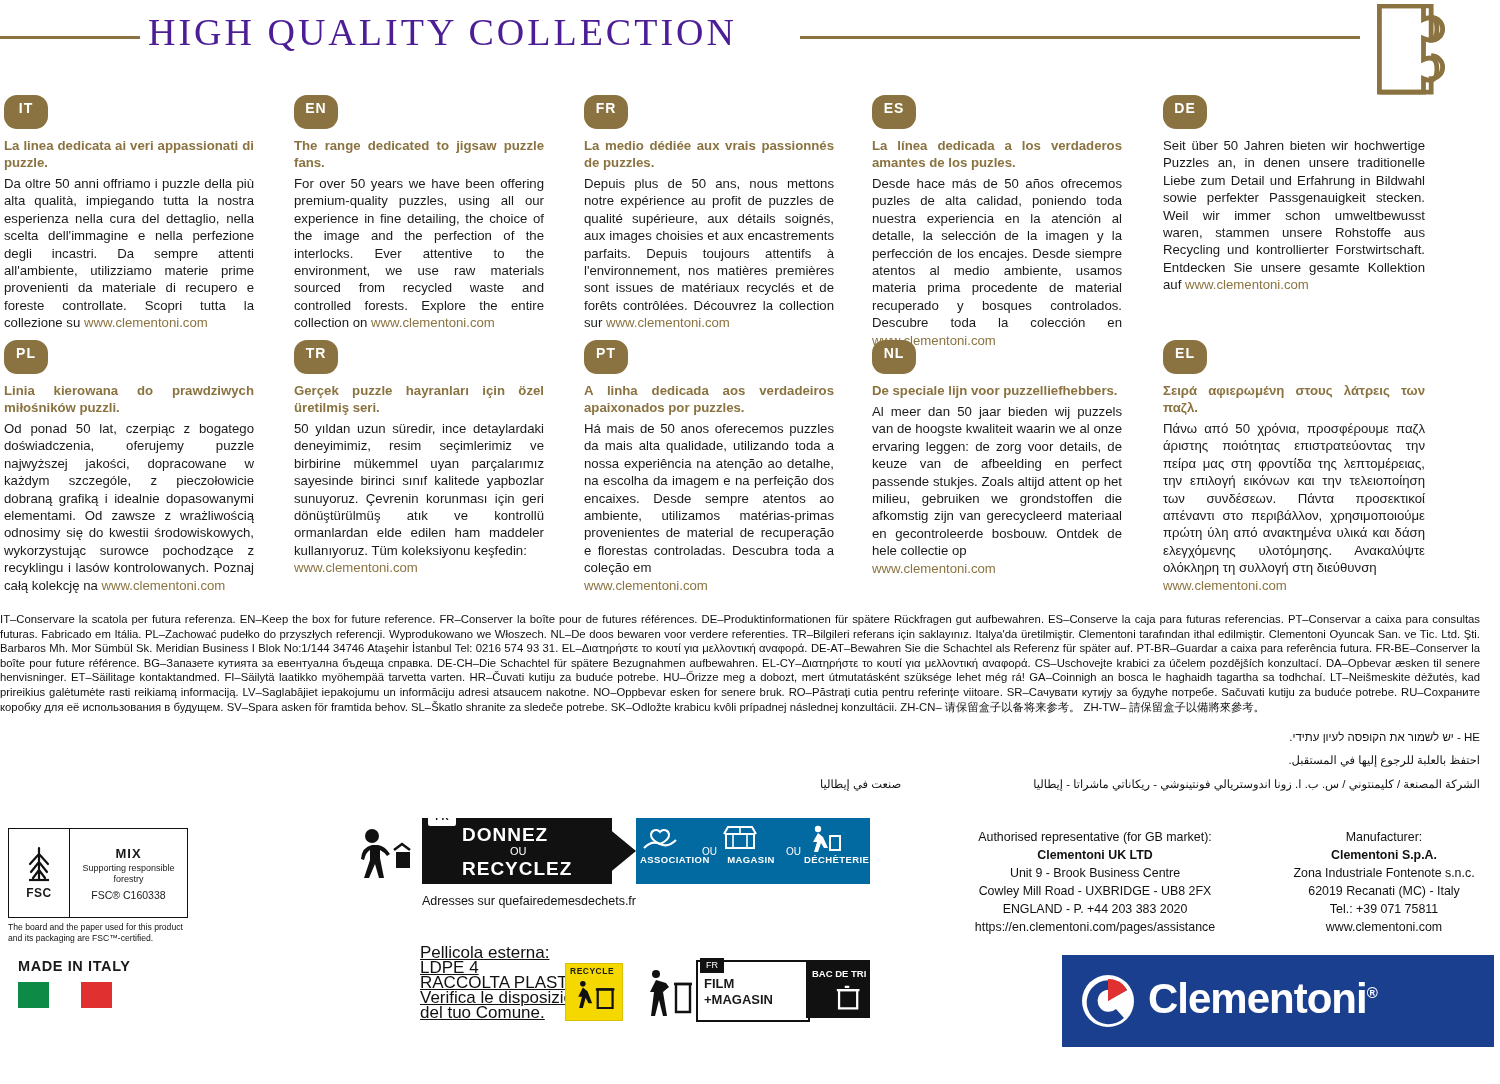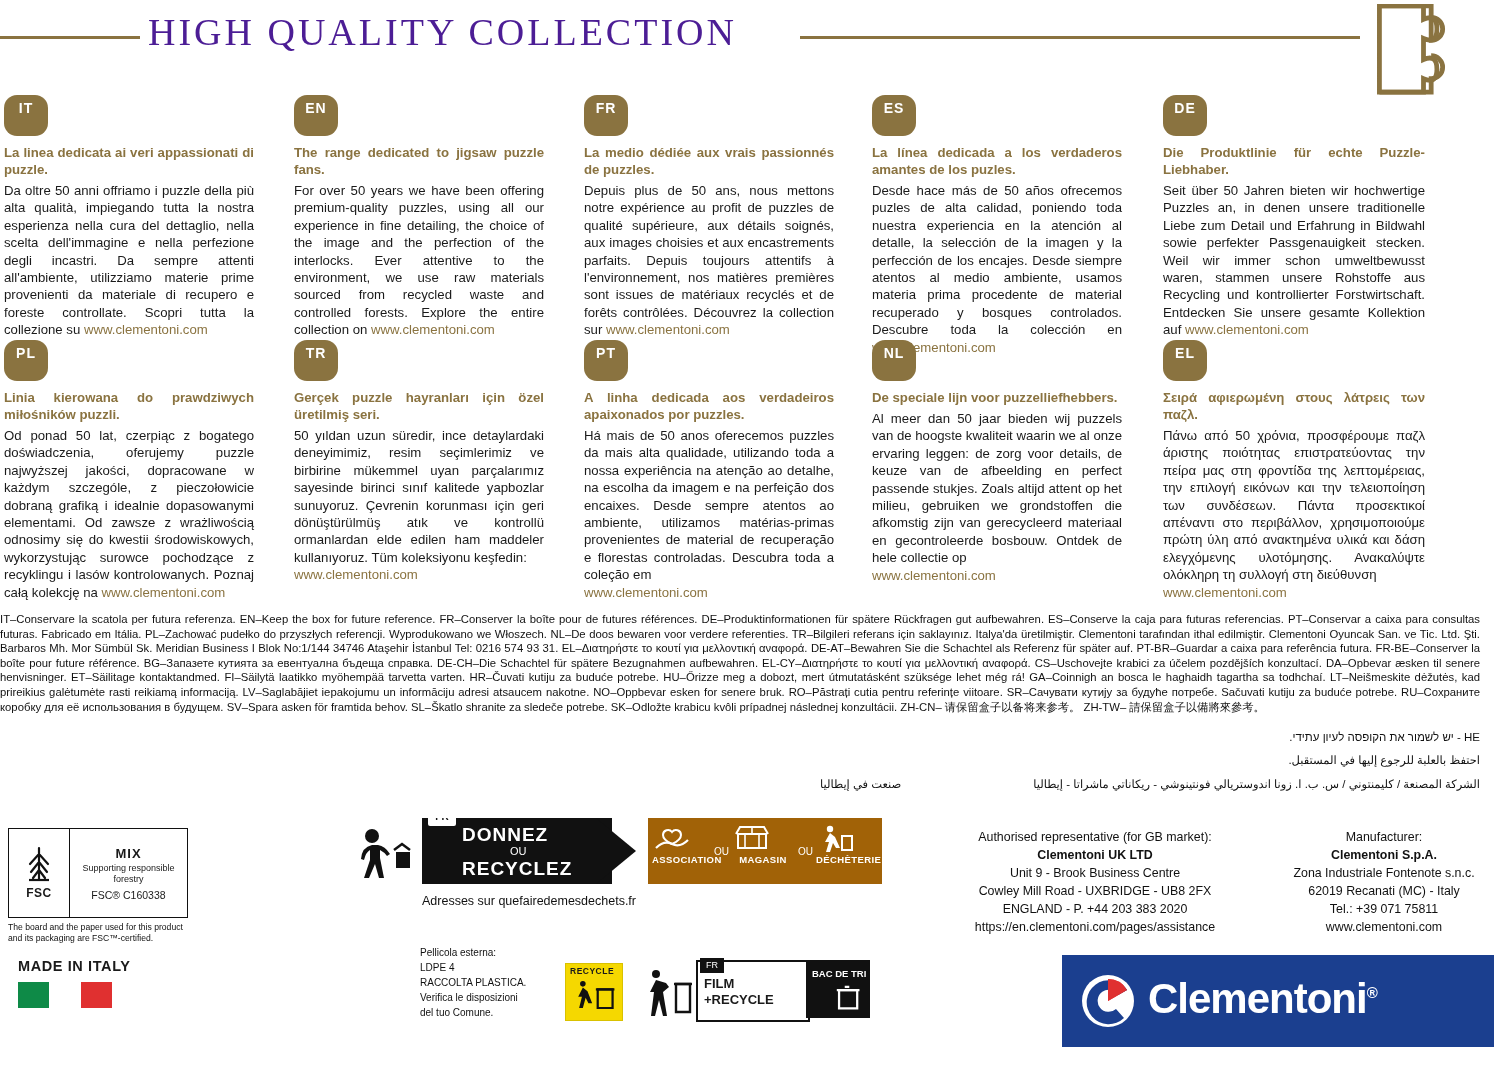--- a/index.html
+++ b/index.html
@@ -36,21 +36,21 @@
     position:absolute; right:40px; top:4px; width:96px; height:92px;
   }
 
   
   .lang-grid {
     position:absolute; left:0; top:95px; width:1500px;
   }
   .lang-col { position:absolute; width:250px; }
   .badge {
     display:block;
-    width:44px; height:41px; border-radius:13px;
+    width:44px; height:34px; border-radius:13px;
     background:#8a7340; color:#ffffff;
     font-size:14px; font-weight:bold; letter-spacing:1px;
     text-align:center; line-height:26px;
     margin-bottom:8px;
   }
   .lead {
     font-size:13.2px; line-height:17px; font-weight:bold;
     color:#8a7340; margin:0 0 4px 0; text-align:justify;
   }
   .body-txt {
@@ -116,33 +116,33 @@
     clip-path:polygon(0 0, 0 100%, 100% 50%);
   }
   .donnez-fr {
     position:absolute; left:6px; top:-10px; width:28px; height:18px; background:#fff; color:#111;
     font-size:10px; font-weight:bold; text-align:center; line-height:18px; border-radius:2px;
   }
   .donnez-t1 { position:absolute; left:40px; top:6px; font-size:19px; font-weight:bold; letter-spacing:1px; }
   .donnez-ou { position:absolute; left:88px; top:27px; font-size:11px; }
   .donnez-t2 { position:absolute; left:40px; top:40px; font-size:19px; font-weight:bold; letter-spacing:1px; }
   .donnez-person { position:absolute; left:0px; top:8px; width:64px; height:56px; }
-  .opt-strip { position:absolute; left:298px; top:0; width:234px; height:66px; background:#a16207; color:#fff; }
+  .opt-strip { position:absolute; left:286px; top:0; width:234px; height:66px; background:#0369a1; color:#fff; }
   .opt { position:absolute; top:4px; width:62px; text-align:center; color:#fff; }
   .opt .ico { height:30px; display:block; }
   .opt .cap { font-size:9.5px; font-weight:bold; letter-spacing:0.4px; display:block; margin-top:2px; }
   .opt-ou { position:absolute; top:28px; font-size:10px; color:#fff; }
   .addr-line {
     position:absolute; left:72px; top:76px; font-size:12.5px; font-weight:normal; color:#111;
     white-space:nowrap;
   }
 
   
   .pellicola {
-    position:absolute; left:420px; top:945px; font-size:10px; line-height:15px; color:#111;
+    position:absolute; left:420px; top:945px; font-size:17px; line-height:15px; color:#111;text-decoration:underline;
   }
   .recycle-yellow {
     position:absolute; left:565px; top:963px; width:56px; height:56px; background:#f5d800;
     border:1px solid #d9c100;
   }
   .recycle-yellow .rl { position:absolute; left:4px; top:2px; font-size:8.5px; font-weight:bold; letter-spacing:0.5px; }
   .film-sachet {
     position:absolute; left:640px; top:960px; width:230px; height:62px;
   }
   .fs-white { position:absolute; left:56px; top:0; width:110px; height:58px; background:#fff; border:2px solid #111; }
@@ -215,21 +215,20 @@
     </div>
 
     <div class="lang-col" style="left:872px; top:0;">
       <span class="badge">ES</span>
       <p class="lead">La línea dedicada a los verdaderos amantes de los puzles.</p>
       <p class="body-txt"><span>Desde hace más de 50 años ofrecemos puzles de alta calidad, poniendo toda nuestra experiencia en la atención al detalle, la selección de la imagen y la perfección de los encajes. Desde siempre atentos al medio ambiente, usamos materia prima procedente de material recuperado y bosques controlados. Descubre toda la colección en </span><span class="url">www.clementoni.com</span></p>
     </div>
 
     <div class="lang-col" style="left:1163px; top:0; width:262px;">
       <span class="badge">DE</span>
-      <p class="lead">Die Produktlinie für echte Puzzle- Liebhaber.</p>
       <p class="body-txt"><span>Seit über 50 Jahren bieten wir hochwertige Puzzles an, in denen unsere traditionelle Liebe zum Detail und Erfahrung in Bildwahl sowie perfekter Passgenauigkeit stecken. Weil wir immer schon umweltbewusst waren, stammen unsere Rohstoffe aus Recycling und kontrollierter Forstwirtschaft. Entdecken Sie unsere gesamte Kollektion auf </span><span class="url">www.clementoni.com</span></p>
     </div>
 
     <div class="lang-col" style="left:4px; top:245px;">
       <span class="badge">PL</span>
       <p class="lead">Linia kierowana do prawdziwych miłośników puzzli.</p>
       <p class="body-txt"><span>Od ponad 50 lat, czerpiąc z bogatego doświadczenia, oferujemy puzzle najwyższej jakości, dopracowane w każdym szczególe, z pieczołowicie dobraną grafiką i idealnie dopasowanymi elementami. Od zawsze z wrażliwością odnosimy się do kwestii środowiskowych, wykorzystując surowce pochodzące z recyklingu i lasów kontrolowanych.
 Poznaj całą kolekcję na </span><span class="url">www.clementoni.com</span></p>
     </div>
 
@@ -354,21 +353,21 @@
   <div class="film-sachet">
     <svg class="fs-person" viewBox="0 0 54 50">
       <circle cx="16" cy="8" r="4" fill="#111"></circle>
       <path d="M16 14 l-6 12 h4 l-3 24 h4 l4 -16 4 16 h4 l-4 -24 6 -5 -3 -4z" fill="#111"></path>
       <path d="M36 18 h14 v28 h-14z" fill="none" stroke="#111" stroke-width="2.4"></path>
       <path d="M34 18 h18" stroke="#111" stroke-width="2.4"></path>
     </svg>
     <div class="fs-white"></div>
     <div class="fs-fr">FR</div>
     <div class="fs-t1">FILM</div>
-    <div class="fs-t2">+RECYCLE</div>
+    <div class="fs-t2">+MAGASIN</div>
     <div class="fs-black">
       <div class="fs-bac">BAC DE TRI</div>
       <svg viewBox="0 0 30 24" style="position:absolute;left:24px;top:22px;width:34px;height:30px;">
         <path d="M8 6 h16 v16 h-16z" fill="none" stroke="#fff" stroke-width="2"></path>
         <path d="M6 6 h20 M13 3 h4" stroke="#fff" stroke-width="2"></path>
       </svg>
     </div>
   </div>
 
   <div class="auth-rep">

